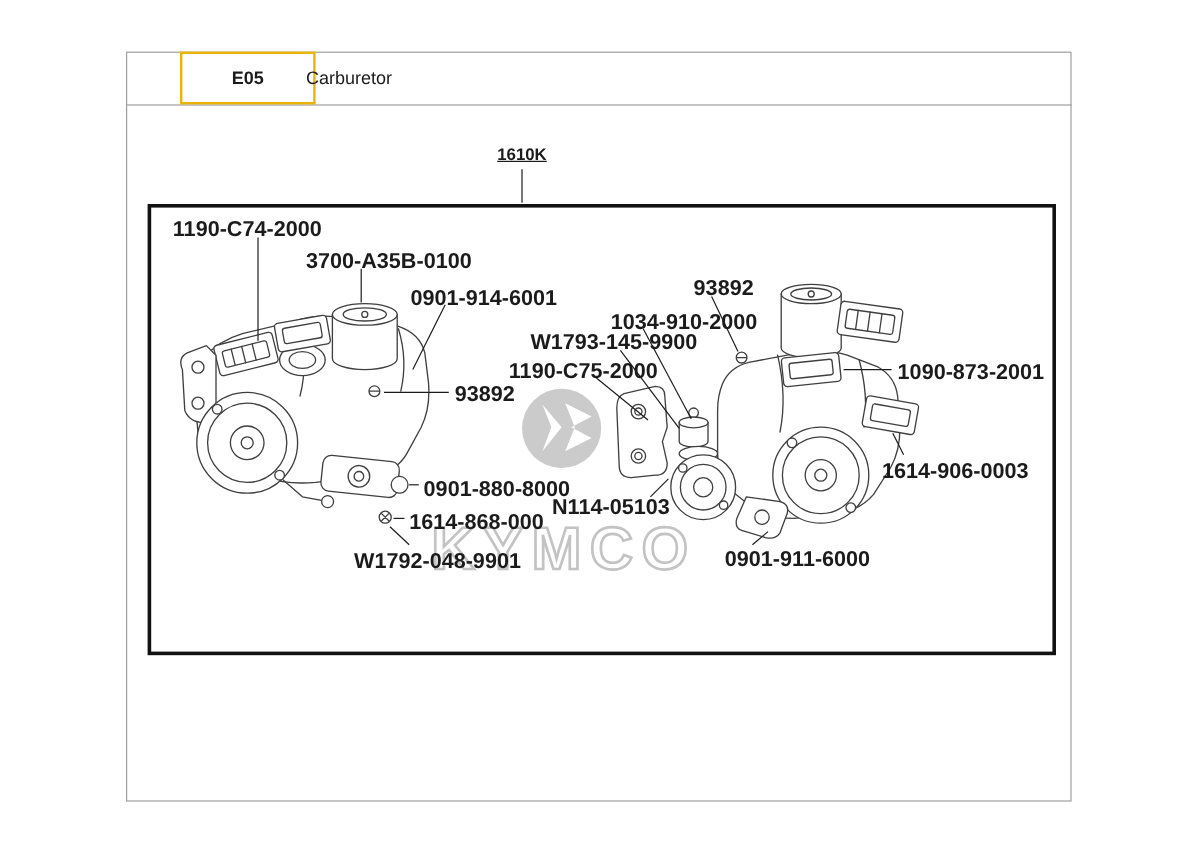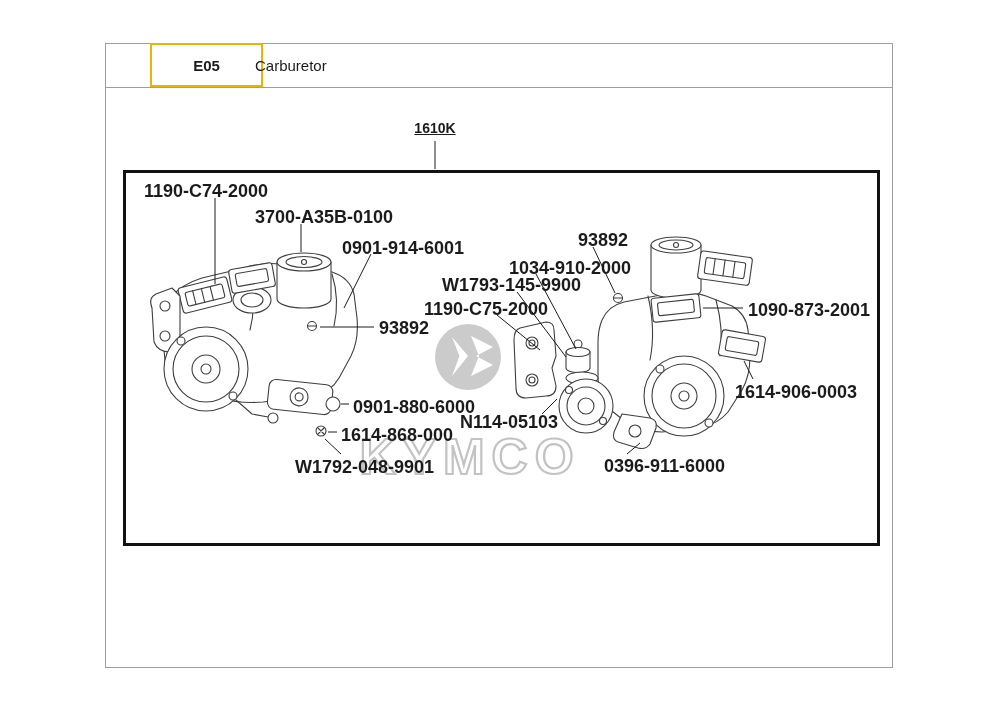--- a/index.html
+++ b/index.html
@@ -165,21 +165,21 @@
 
   <div class="part-label" style="left:144px;top:181px">1190-C74-2000</div>
   <div class="part-label" style="left:255px;top:207px">3700-A35B-0100</div>
   <div class="part-label" style="left:342px;top:238px">0901-914-6001</div>
   <div class="part-label" style="left:578px;top:230px">93892</div>
   <div class="part-label" style="left:509px;top:258px">1034-910-2000</div>
   <div class="part-label" style="left:442px;top:275px">W1793-145-9900</div>
   <div class="part-label" style="left:424px;top:299px">1190-C75-2000</div>
   <div class="part-label" style="left:748px;top:300px">1090-873-2001</div>
   <div class="part-label" style="left:379px;top:318px">93892</div>
-  <div class="part-label" style="left:353px;top:397px">0901-880-6000</div>
+  <div class="part-label" style="left:353px;top:397px">0901-880-8000</div>
   <div class="part-label" style="left:735px;top:382px">1614-906-0003</div>
   <div class="part-label" style="left:460px;top:412px">N114-05103</div>
   <div class="part-label" style="left:341px;top:425px">1614-868-000</div>
   <div class="part-label" style="left:295px;top:457px">W1792-048-9901</div>
-  <div class="part-label" style="left:604px;top:456px">0396-911-6000</div>
+  <div class="part-label" style="left:604px;top:456px">0901-911-6000</div>
 
 
 </div>
 
 </body></html>

